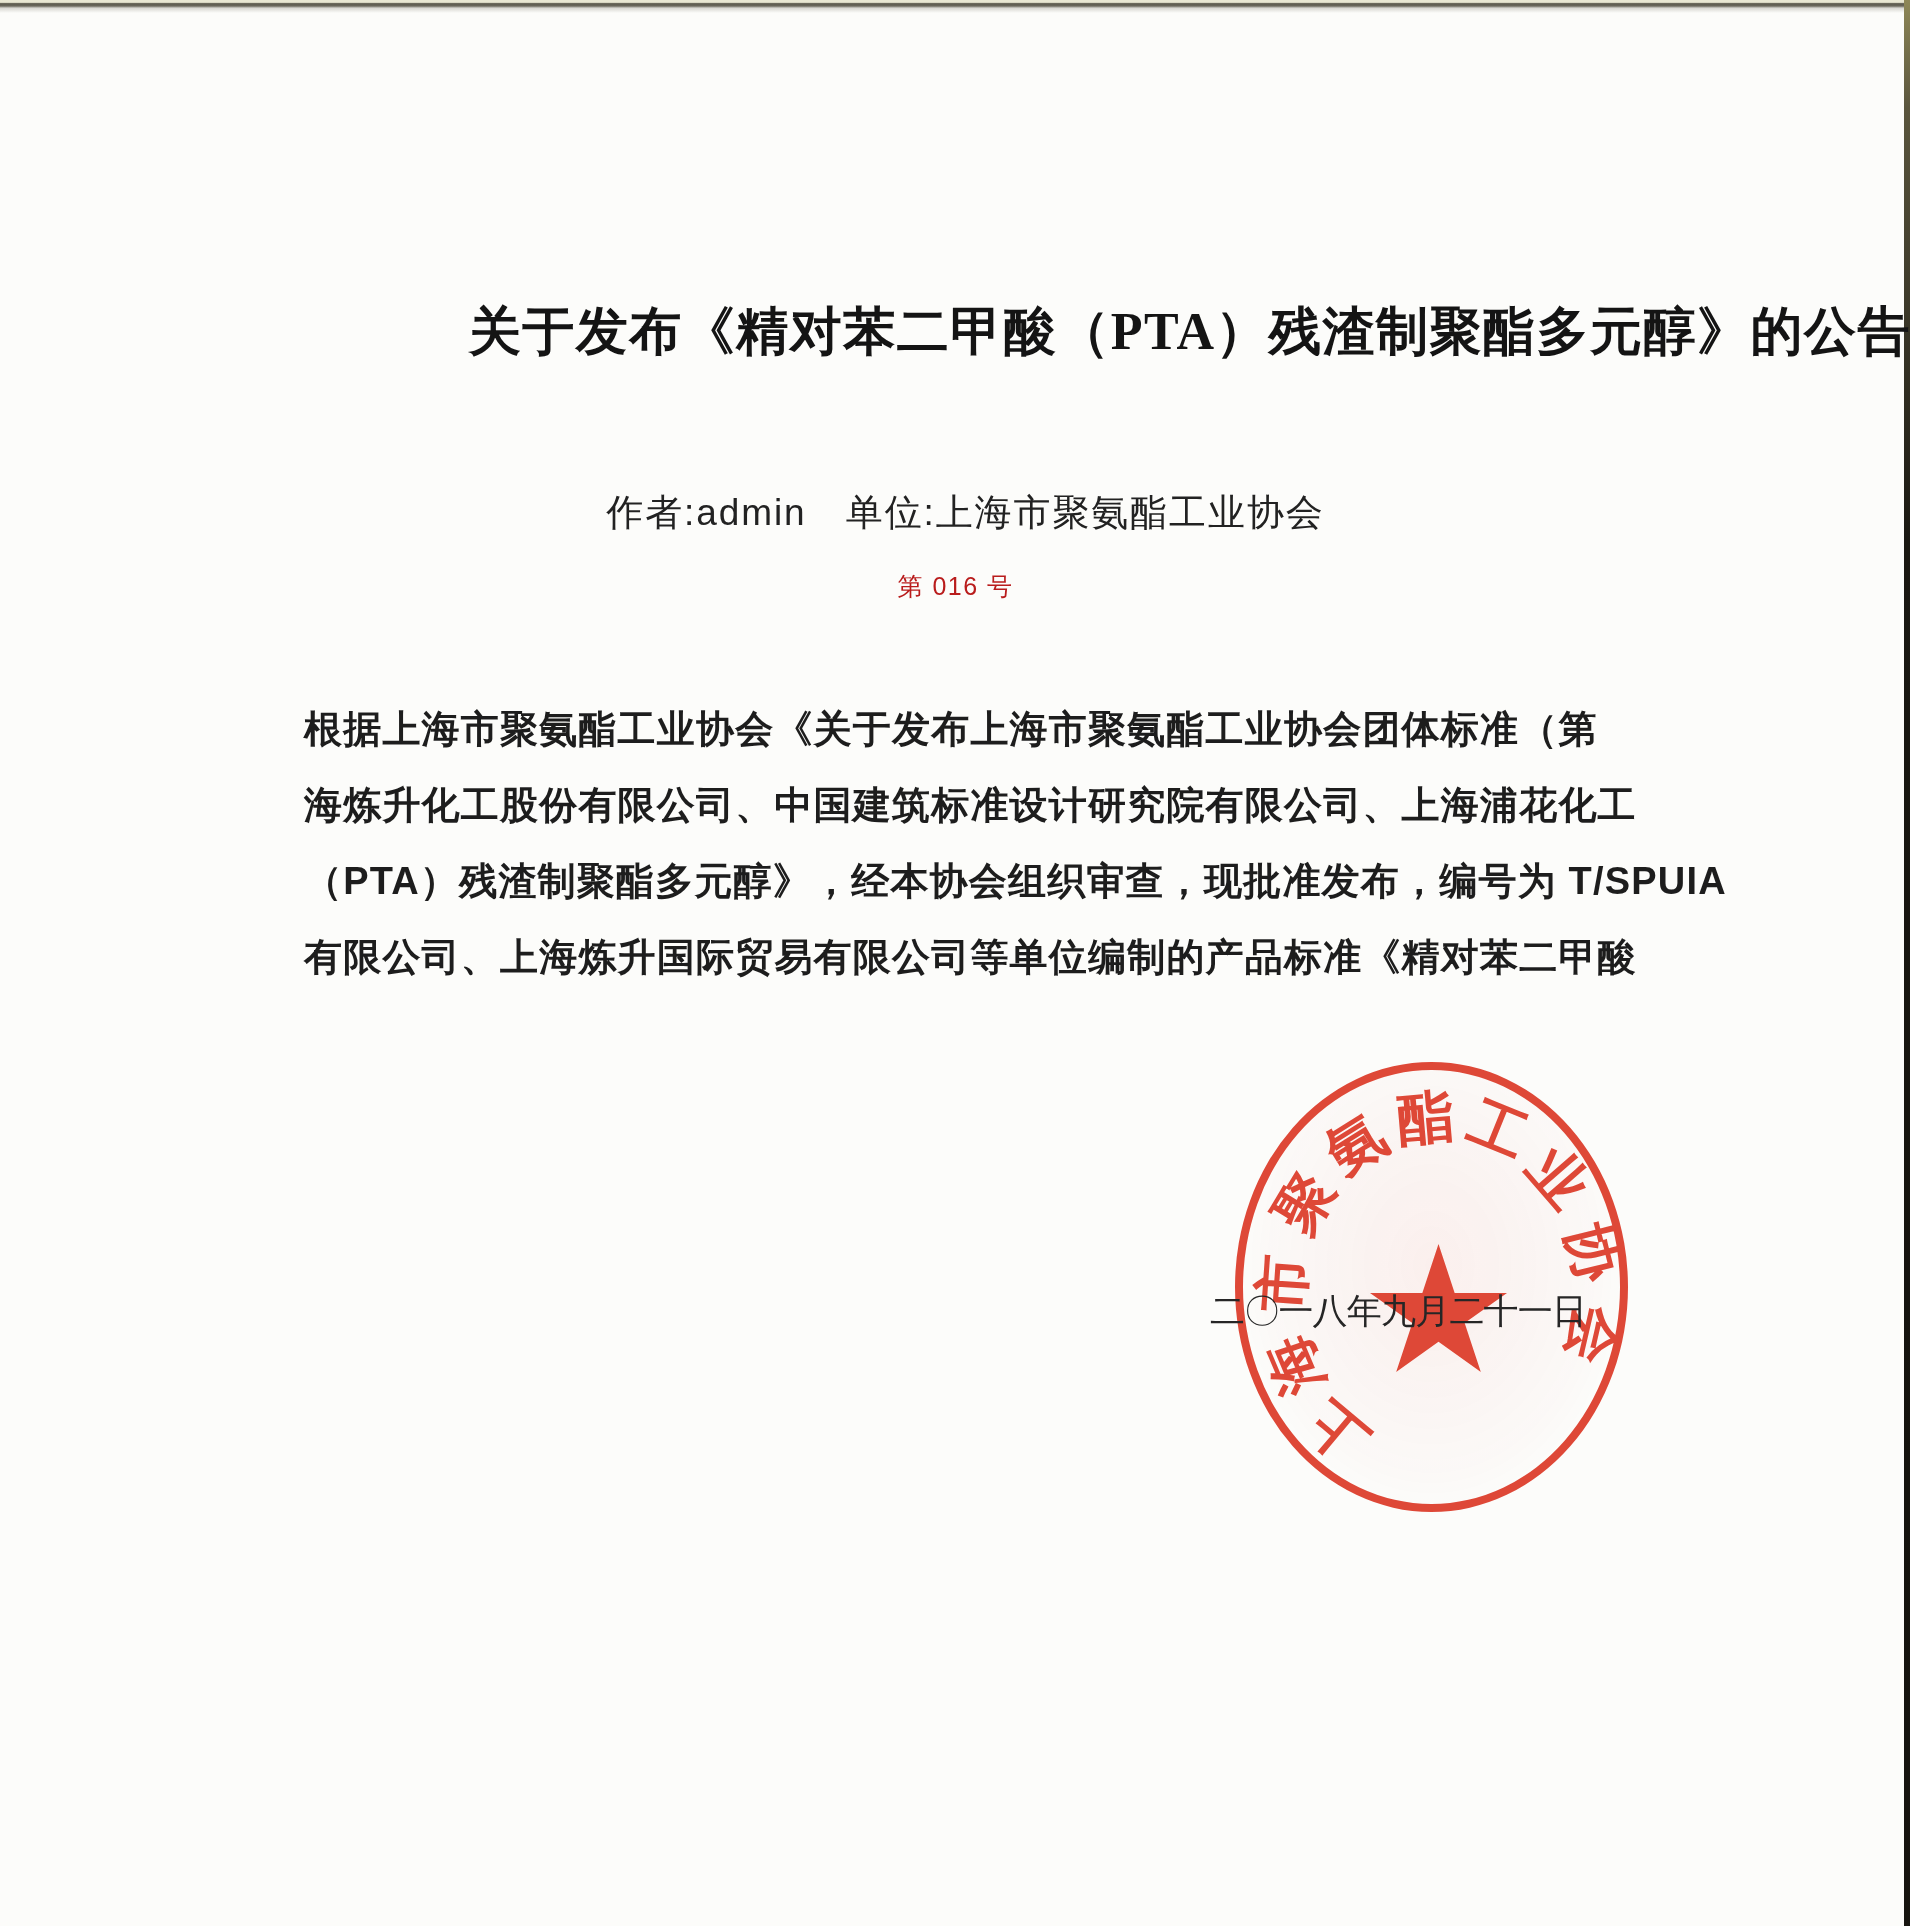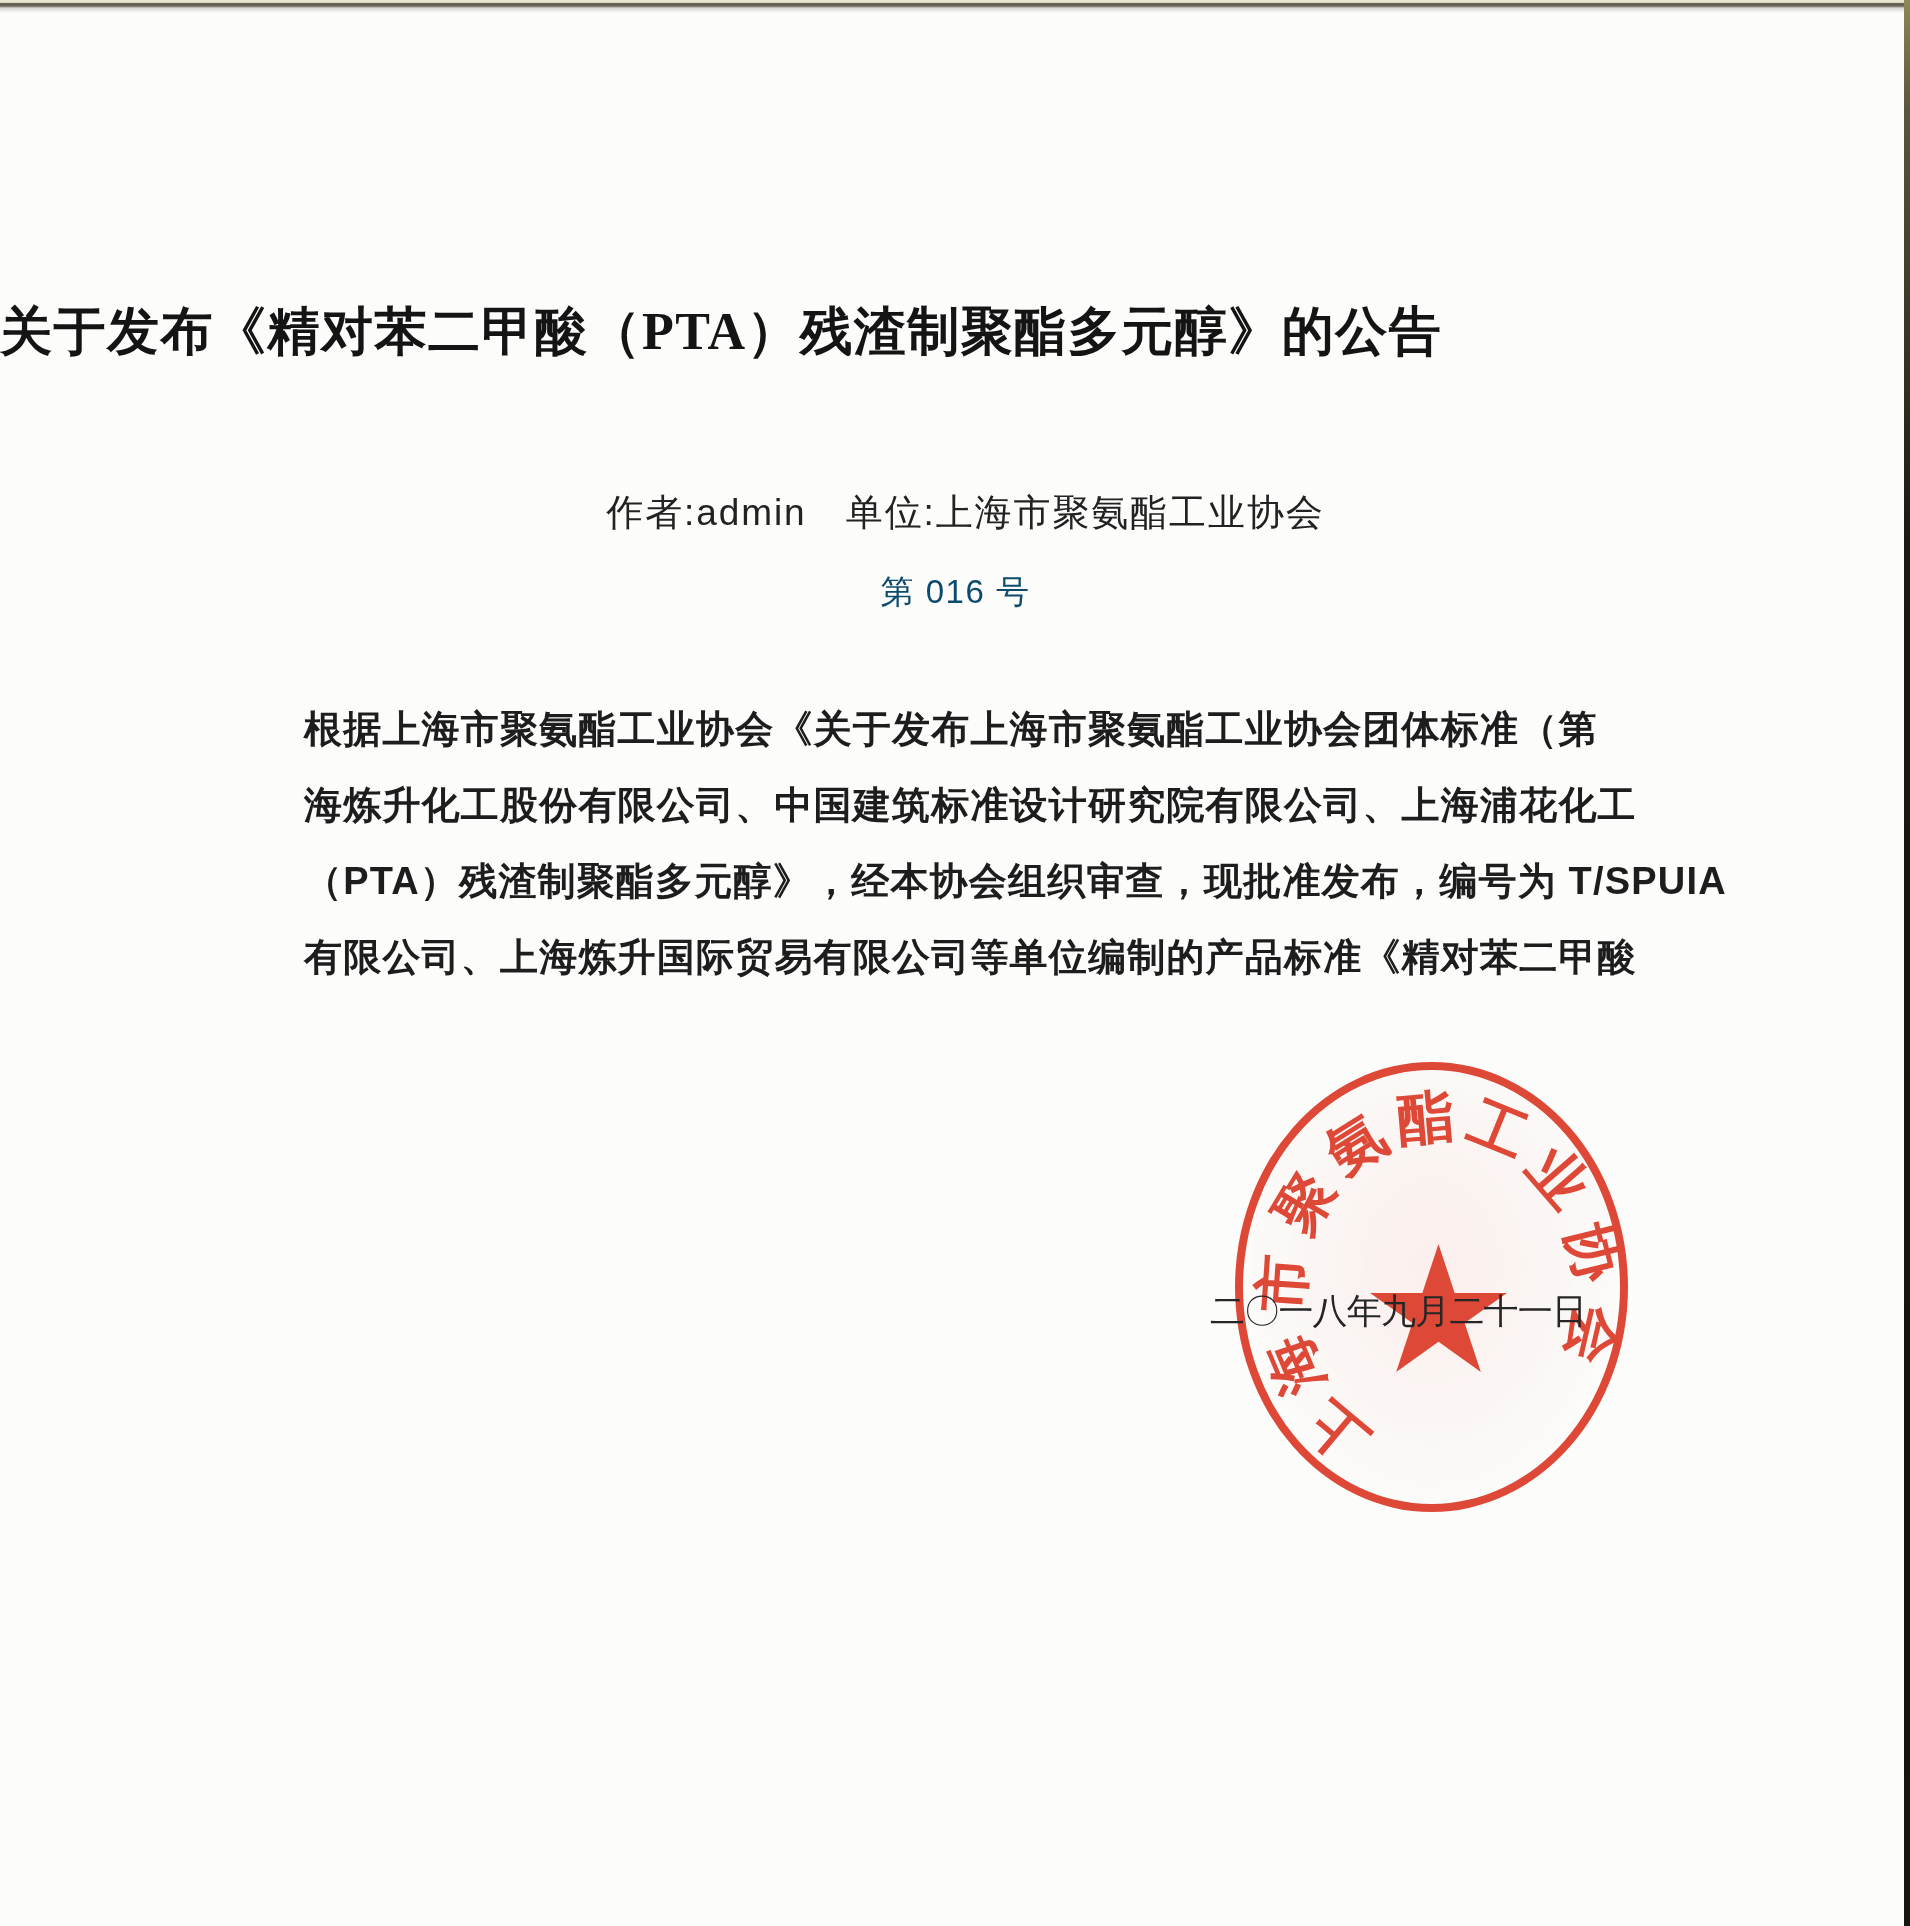--- a/index.html
+++ b/index.html
@@ -25,44 +25,44 @@
   .scan-edge-right {
     position: absolute; right: 0; top: 0; width: 7px; height: 100%;
     background: linear-gradient(180deg,
       #8e8757 0%, #5a553d 4%,
       #1a1812 20%, #15130e 55%, #1a1712 100%);
   }
 
   
   .doc-title {
     position: absolute; left: 0; top: 297px; width: 100%;
-    text-align: left;
+    text-align: right;
     font-family: "Liberation Serif", serif;
     font-weight: bold;
     font-size: 52px;
     letter-spacing: 1.5px;
     color: #141414;
     white-space: nowrap;
   }
   .byline {
     position: absolute; left: 0; top: 488px; width: 100%;
     padding-left: 20px;
     text-align: center;
     font-size: 37px;
     letter-spacing: 1.9px;
     color: #222;
     white-space: nowrap;
   }
   .byline .org { margin-left: 27px; }
   .doc-number {
     position: absolute; left: 0; top: 570px; width: 100%;
     text-align: center;
-    font-size: 33px;
+    font-size: 25px;
     letter-spacing: 1.5px;
-    color: #0c4a6e;
+    color: #b91c1c;
   }
   .paragraph {
     position: absolute; left: 304px; top: 691px; width: 1337px; font-weight: bold;
   }
   .body-line {
     font-size: 38px;
     line-height: 76px;
     letter-spacing: 1.2px;
     white-space: nowrap;
     color: #1d1d1d;

